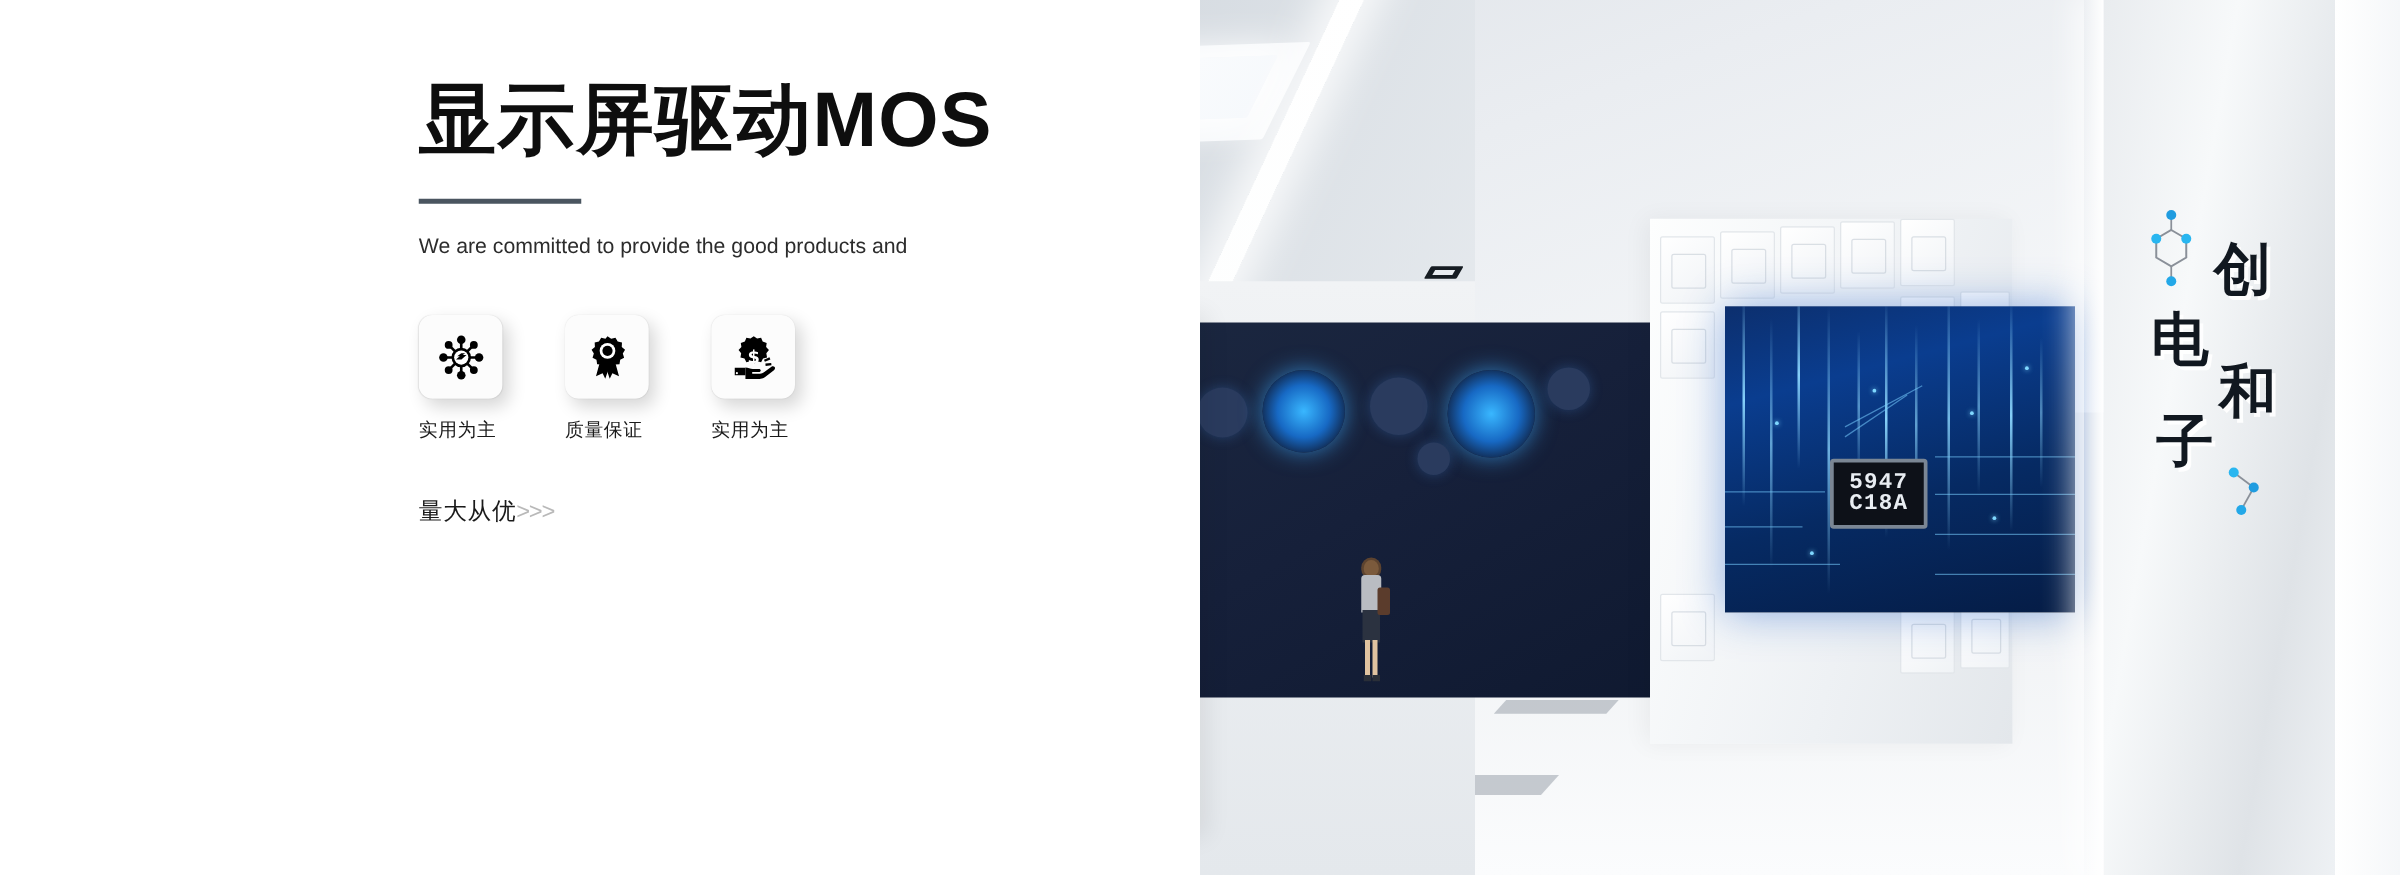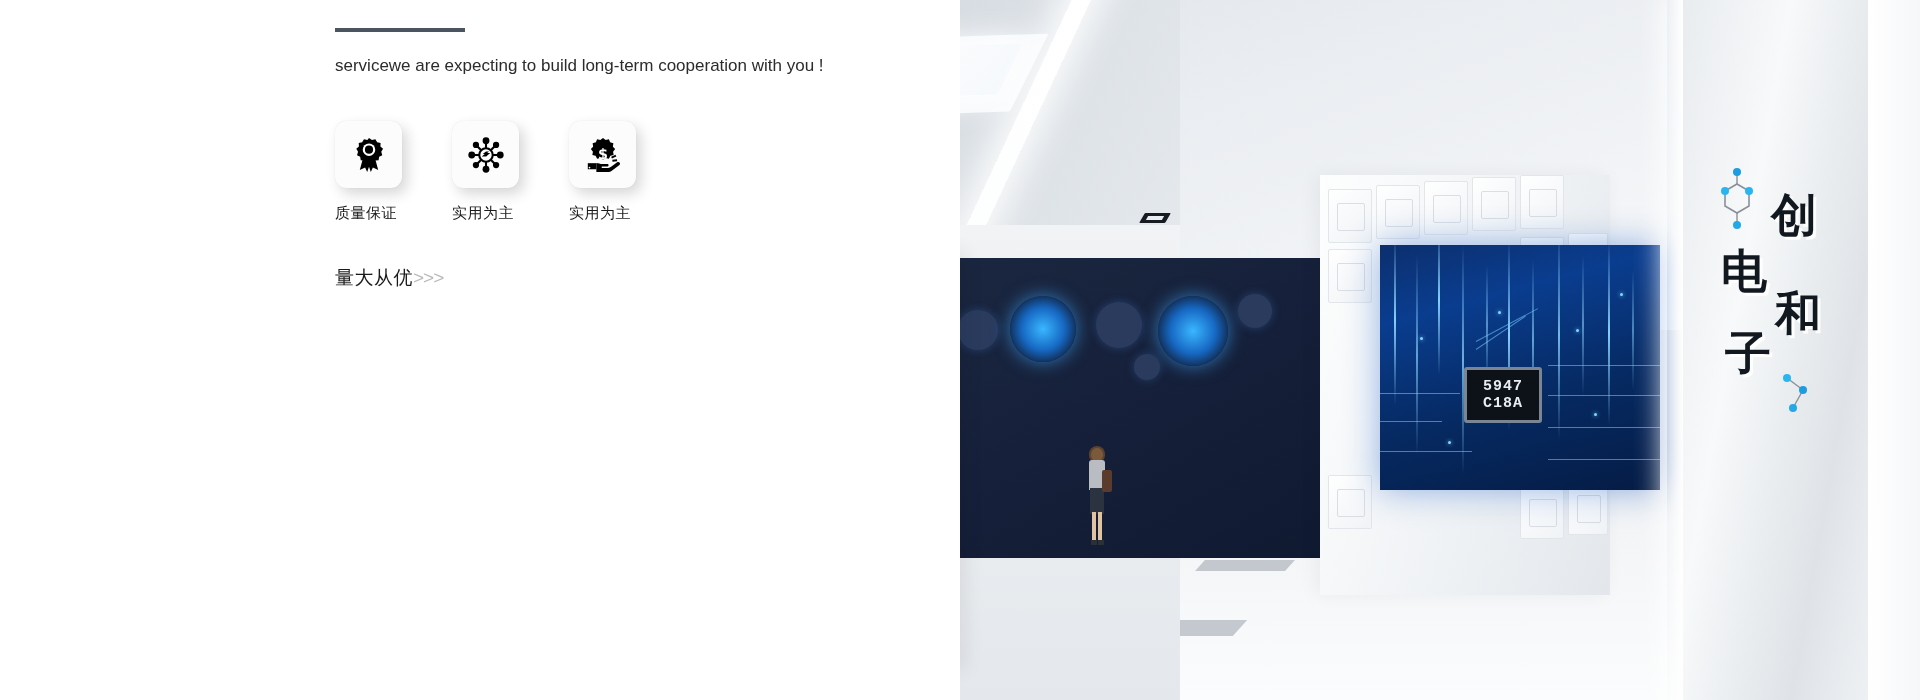--- a/index.html
+++ b/index.html
@@ -273,21 +273,21 @@
     width: 78px; height: 56px;
     background: #0d1118;
     border: 3px solid #7a8694;
     border-radius: 3px;
     display: flex;
     flex-direction: column;
     align-items: center;
     justify-content: center;
     color: #e8edf2;
     font-family: "Liberation Mono", "DejaVu Sans Mono", monospace;
-    font-size: 15px;
+    font-size: 18px;
     line-height: 17px;
     font-weight: 700;
     letter-spacing: 1px;
   }
   
   .sign-wall {
     position: absolute; right: 52px; top: 0;
     width: 185px; height: 700px;
     background: linear-gradient(100deg,#e9ecef 0%,#f7f9fa 35%,#dfe3e7 75%,#eef1f4 100%);
   }
@@ -487,42 +487,30 @@
       <div class="sign-char" style="left:92px;top:290px;">和</div>
       <div class="sign-char" style="left:38px;top:248px;">电</div>
       <div class="sign-char" style="left:42px;top:330px;">子</div>
     </div>
     <div class="sign-edge"></div>
   </div>
 
   <div class="text-panel">
     <div class="inner">
 
+      <h1 class="title">显示屏驱动MOS</h1>
 
       <div class="divider"></div>
 
 
       <div class="desc">
-        <div>servicewe are expecting to build long-term cooperation with you !</div>
+        <div>We are committed to provide the good products and</div>
       </div>
 
       <div class="features">
-
-        <div class="feature">
-          <div class="icon-card">
-            <svg width="38" height="38" viewBox="0 0 40 40">
-              <path fill="#000" d="M20 2.2l3.1 2.0 3.6-.9 1.9 3.2 3.6.9-.2 3.7 2.8 2.4-1.9 3.2 1.1 3.5-3.3 1.7-.6 3.7-3.7.3-2.3 2.9-3.4-1.5-3.4 1.5-2.3-2.9-3.7-.3-.6-3.7-3.3-1.7 1.1-3.5-1.9-3.2 2.8-2.4-.2-3.7 3.6-.9 1.9-3.2 3.6.9z"></path>
-              <circle cx="20" cy="14.4" r="6.6" fill="#fff"></circle>
-              <circle cx="20" cy="14.4" r="4.3" fill="#000"></circle>
-              <path fill="#000" d="M13.6 23.8l-3.3 12.0 5.6-2.6 2.2 4.6 4.0-11.4z"></path>
-              <path fill="#000" d="M26.4 23.8l3.3 12.0-5.6-2.6-2.2 4.6-4.0-11.4z"></path>
-            </svg>
-          </div>
-          <div class="feature-label">质量保证</div>
-        </div>
 
         <div class="feature">
           <div class="icon-card">
             <svg width="38" height="38" viewBox="0 0 40 40">
               <g stroke="#000" stroke-width="2.2">
                 <line x1="20" y1="20" x2="20" y2="6"></line>
                   <line x1="20" y1="20" x2="20" y2="34"></line>
                 <line x1="20" y1="20" x2="6" y2="20"></line>
                   <line x1="20" y1="20" x2="34" y2="20"></line>
                 <line x1="20" y1="20" x2="10" y2="10"></line>
@@ -545,20 +533,33 @@
               <path fill="#000" d="M15.6 21.6l4.2-3.8h4.6l-4.2 3.8z"></path>
               <path fill="#000" d="M16.6 19.0l3.4-2.6h3.2l-3.2 2.6z"></path>
             </svg>
           </div>
           <div class="feature-label">实用为主</div>
         </div>
 
         <div class="feature">
           <div class="icon-card">
             <svg width="38" height="38" viewBox="0 0 40 40">
+              <path fill="#000" d="M20 2.2l3.1 2.0 3.6-.9 1.9 3.2 3.6.9-.2 3.7 2.8 2.4-1.9 3.2 1.1 3.5-3.3 1.7-.6 3.7-3.7.3-2.3 2.9-3.4-1.5-3.4 1.5-2.3-2.9-3.7-.3-.6-3.7-3.3-1.7 1.1-3.5-1.9-3.2 2.8-2.4-.2-3.7 3.6-.9 1.9-3.2 3.6.9z"></path>
+              <circle cx="20" cy="14.4" r="6.6" fill="#fff"></circle>
+              <circle cx="20" cy="14.4" r="4.3" fill="#000"></circle>
+              <path fill="#000" d="M13.6 23.8l-3.3 12.0 5.6-2.6 2.2 4.6 4.0-11.4z"></path>
+              <path fill="#000" d="M26.4 23.8l3.3 12.0-5.6-2.6-2.2 4.6-4.0-11.4z"></path>
+            </svg>
+          </div>
+          <div class="feature-label">质量保证</div>
+        </div>
+
+        <div class="feature">
+          <div class="icon-card">
+            <svg width="38" height="38" viewBox="0 0 40 40">
               <path fill="#000" d="M20 2.0l2.8 2.1 3.4-.7 1.3 3.2 3.4 1.1-.5 3.5 2.4 2.5-2.2 2.8.6 3.4-3.4 1.0-1.6 3.1-3.4-.8-2.8 2.0-2.8-2.0-3.4.8-1.6-3.1-3.4-1.0.6-3.4-2.2-2.8 2.4-2.5-.5-3.5 3.4-1.1 1.3-3.2 3.4.7z"></path>
               <text x="20" y="20.4" font-family="DejaVu Sans, sans-serif" font-size="15" font-weight="bold" fill="#fff" text-anchor="middle" dominant-baseline="middle">$</text>
               <path fill="#000" d="M4.0 28.6h9.0v6.4H4.0z"></path>
               <circle cx="5.8" cy="33.2" r="0.9" fill="#fff"></circle>
               <path fill="#000" d="M13.0 28.4c2.4 0 4.0 1.2 6.2 1.2h5.1c1.0 0 1.6.6 1.6 1.3 0 .7-.6 1.3-1.6 1.3h-5.6v1.4h6.6c1.5 0 2.4-.5 3.6-1.4l6.0-4.5c.9-.7 2.1-.5 2.7.4.6.9.3 2.0-.6 2.7l-7.4 5.6c-1.5 1.1-2.8 1.6-4.7 1.6H13.0z"></path>
               <path fill="#000" d="M28.6 21.8l4.6-2.0.8 1.8-4.6 2.0z"></path>
               <path fill="#000" d="M29.8 25.1l4.9-.5.2 2.0-4.9.5z"></path>
             </svg>
           </div>
           <div class="feature-label">实用为主</div>

